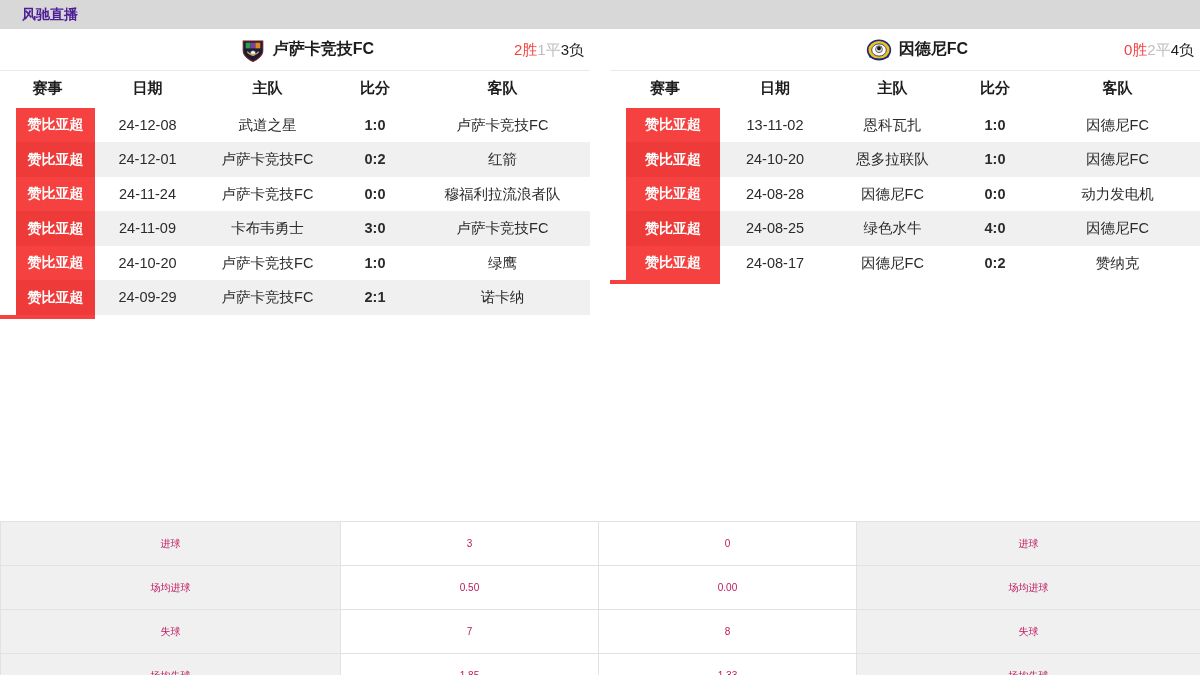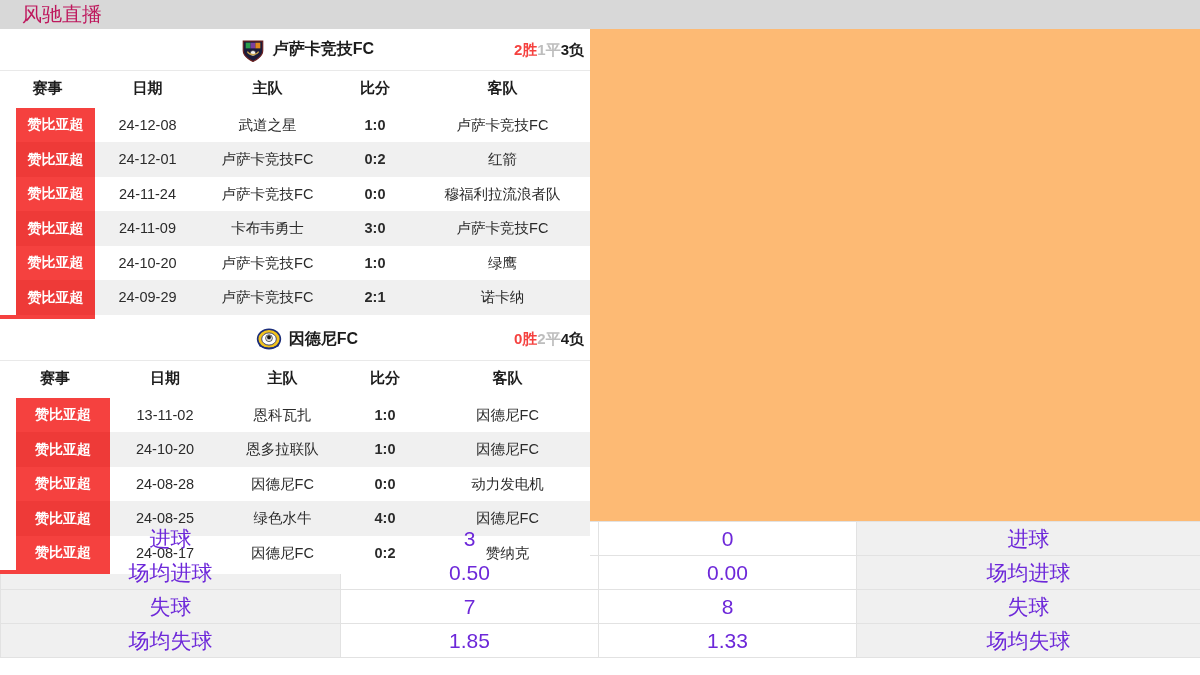--- a/index.html
+++ b/index.html
@@ -25,33 +25,32 @@
     padding: 0 14px 0 22px;
     box-sizing: border-box;
   }
   .topbar-title {
     font-size: 16px;
     font-weight: bold;
     color: #1a1a1a;
     letter-spacing: .2px;
   }
   .topbar-brand {
-    font-size: 20px;
-    font-weight: normal;
-    color: #be185d;
+    font-size: 14px;
+    font-weight: bold;
+    color: #4c1d95;
   }
 
   
   .panels {
     display: flex;
     width: 1200px;
     height: 492px;
     box-sizing: border-box;
     background: #fdba74;
-    flex-direction: column;
   }
   .panel {
     width: 590px;
     box-sizing: border-box;
     background: #ffffff;
   }
   .panel-gap {
     width: 20px;
     background: #ffffff;
   }
@@ -76,21 +75,21 @@
     font-size: 16px;
     font-weight: bold;
     color: #1c1c1c;
   }
   .record {
     position: absolute;
     right: 6px;
     top: 50%;
     transform: translateY(-50%);
     font-size: 15px;
-    font-weight: bold;
+    font-weight: normal;
     white-space: nowrap;
   }
   .rec-w { color: #f5413f; }
   .rec-d { color: #bdbdbd; }
   .rec-l { color: #1c1c1c; }
 
   
   .crest { width: 26px; height: 26px; display:block; }
 
   
@@ -150,24 +149,24 @@
   .hdr-accent-r { width: 110px; }
 
   
   table.stats {
     width: 1200px;
     border-collapse: collapse;
     table-layout: fixed;
     background: #f0f0f0;
   }
   table.stats td {
-    height: 34px;
-    font-size: 21px;
+    height: 44px;
+    font-size: 10px;
     text-align: center;
-    color: #6d28d9;
+    color: #be185d;
     border: 1px solid #e2e2e2;
     background: #f0f0f0;
     box-sizing: border-box;
   }
   table.stats td.val {
     background: #ffffff;
   }
 </style>
 </head>
 <body>

